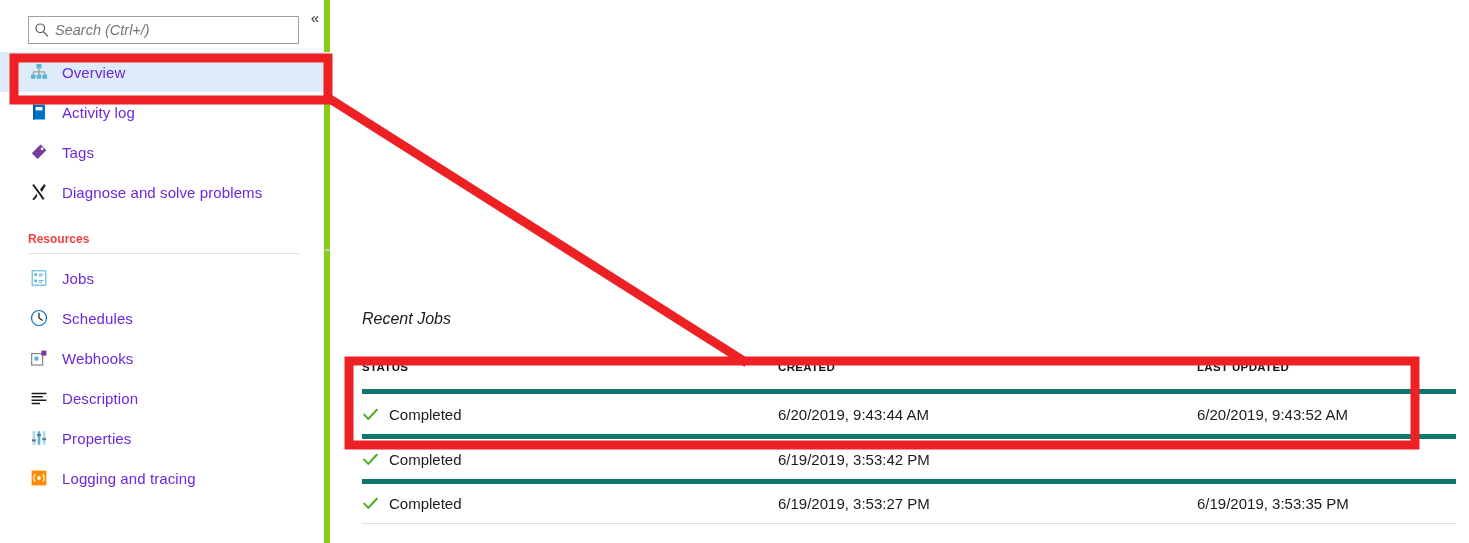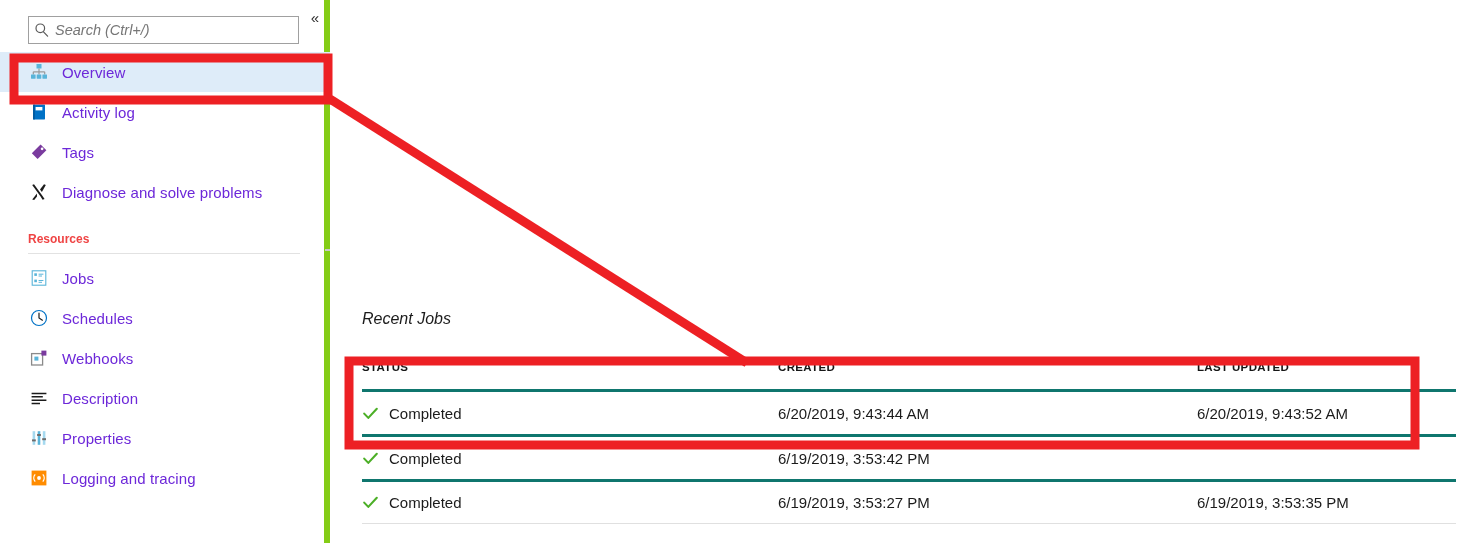--- a/index.html
+++ b/index.html
@@ -129,21 +129,21 @@
   .jt-head .jt-cell {
     font-size: 11.5px;
     font-weight: bold;
     color: #161616;
     letter-spacing: 0.35px;
   }
   .jt-row {
     display: flex;
     height: 45px;
     align-items: center;
-    border-top: 3px solid #0f766e;
+    border-top: 5px solid #0f766e;
   }
   .jt-row.last { border-bottom: 1px solid #e0e0e0; }
   .jt-cell { flex: 0 0 auto; }
   .col-status { width: 416px; display: flex; align-items: center; }
   .col-created { width: 419px; }
   .col-updated { width: 259px; }
   .check-ico {
     width: 17px; height: 17px;
     margin-right: 10px;
     display: flex; align-items: center; justify-content: center;

